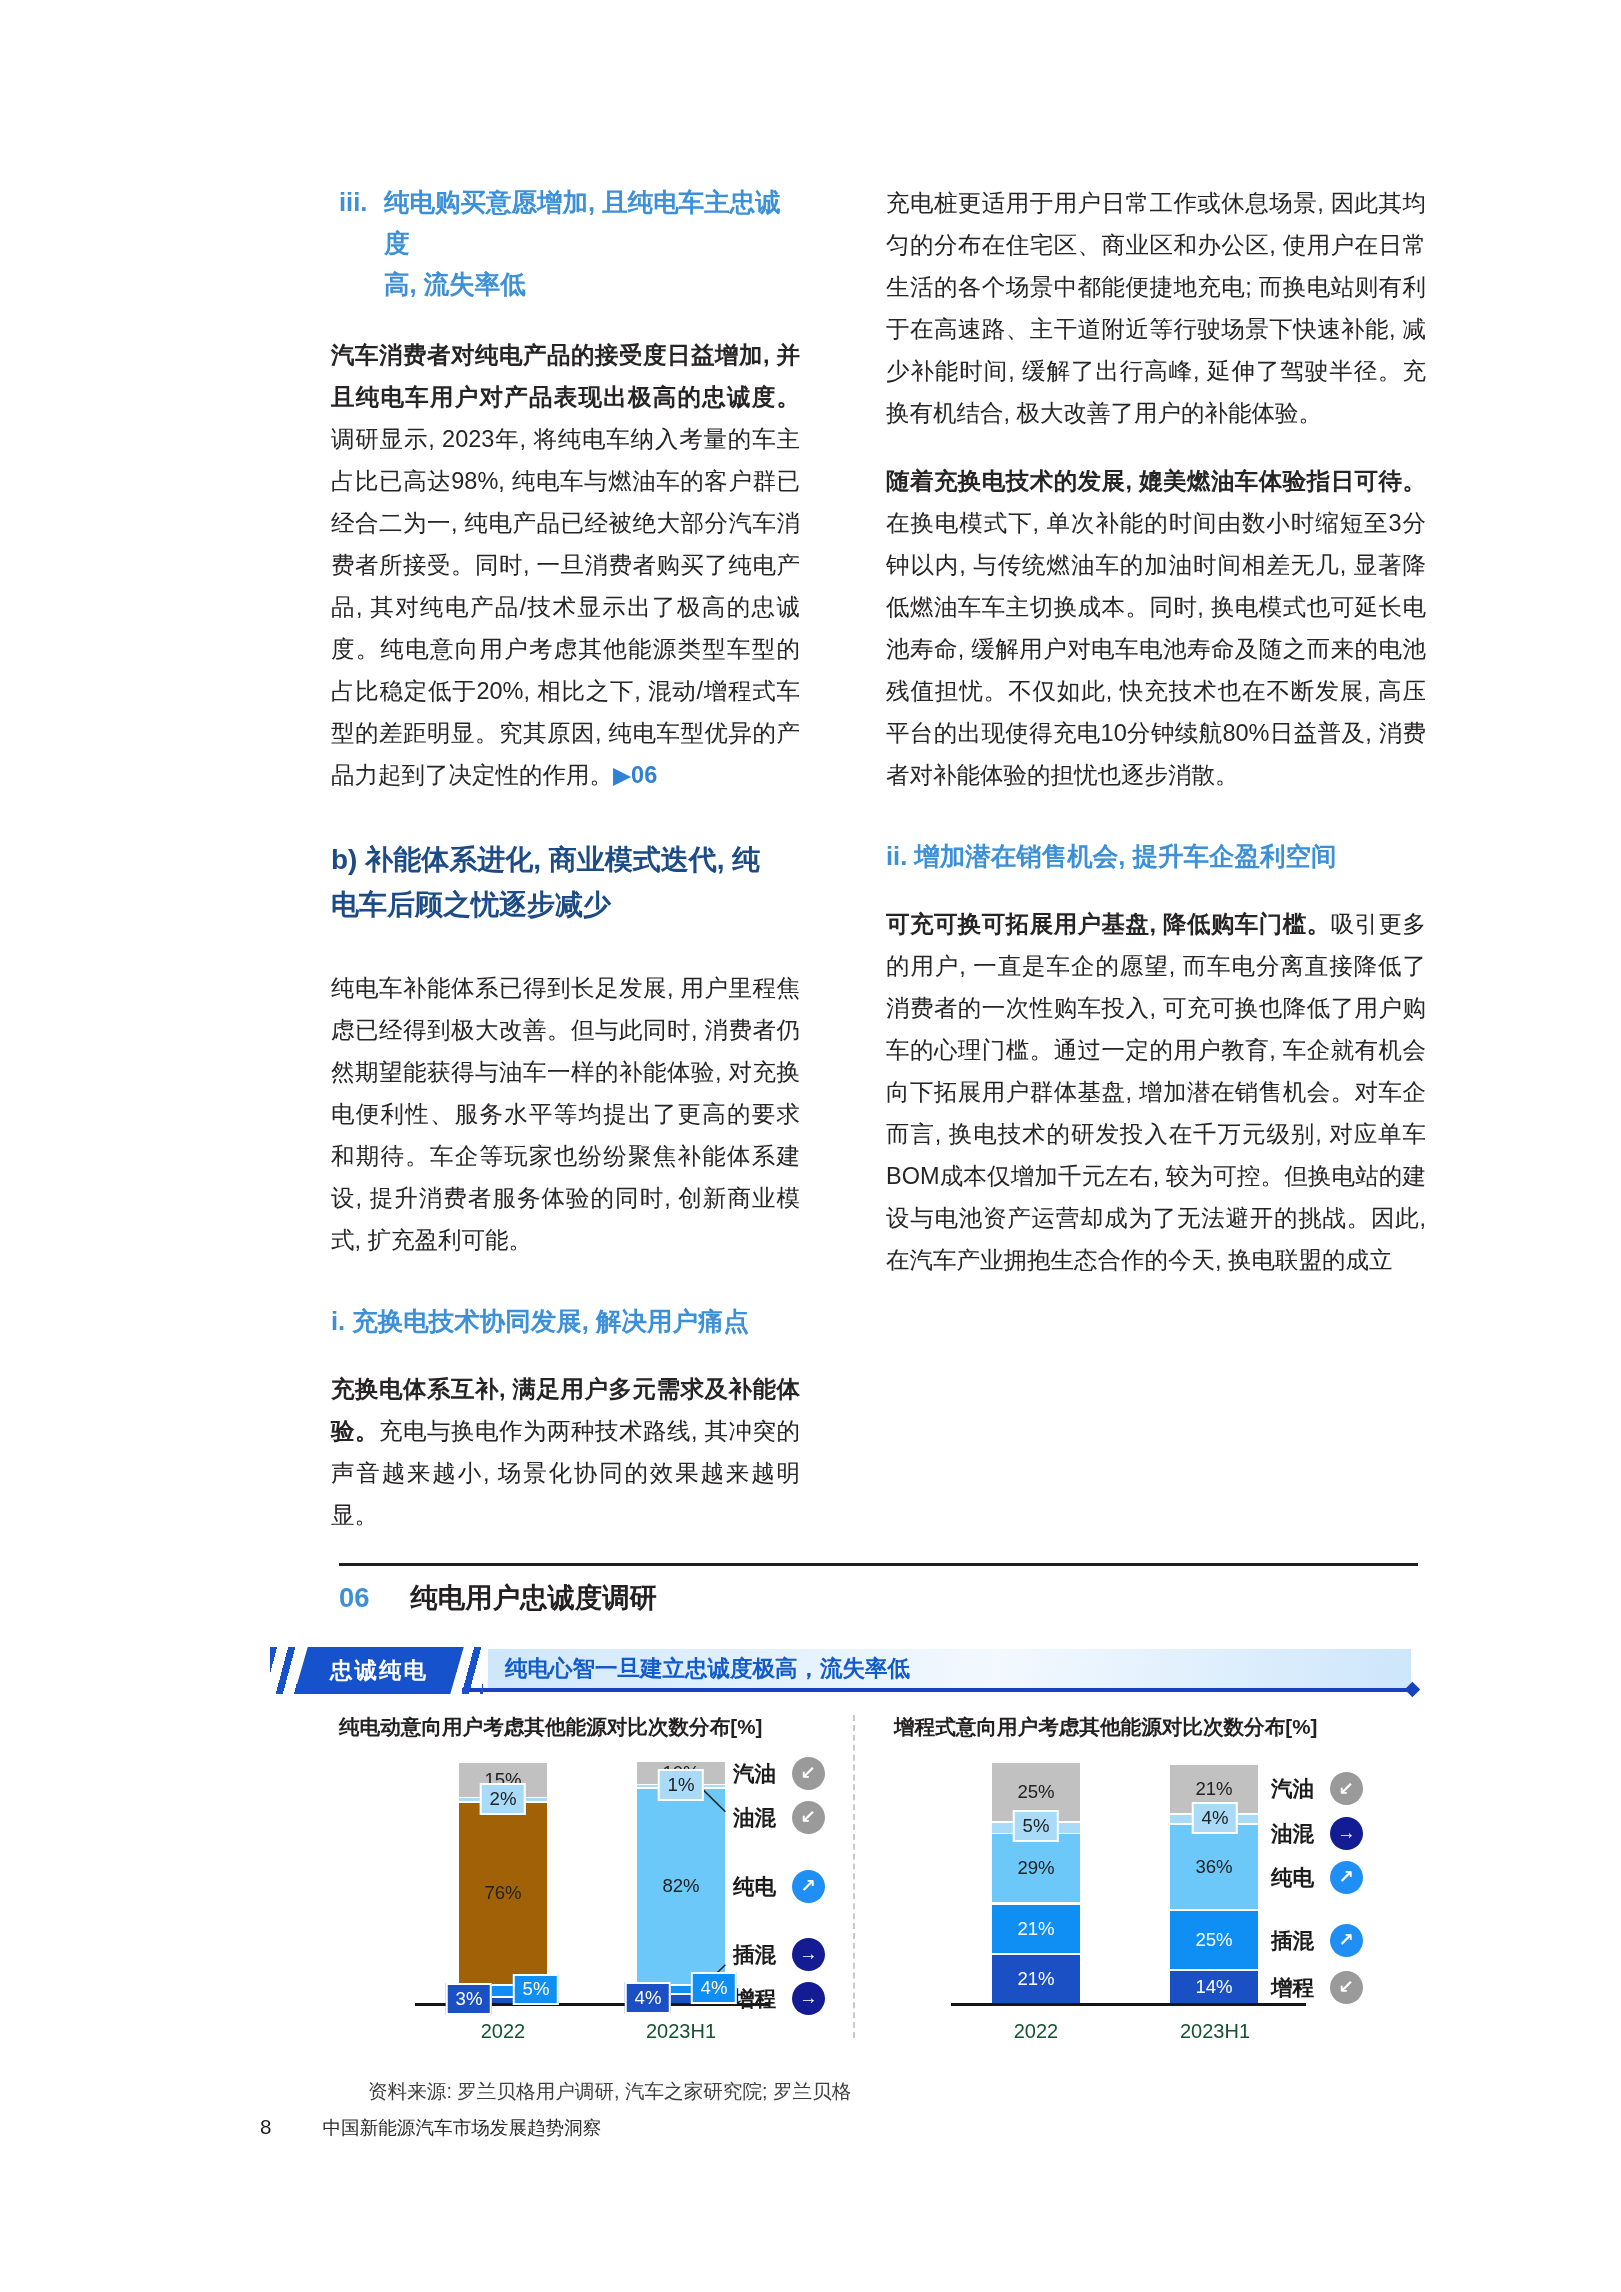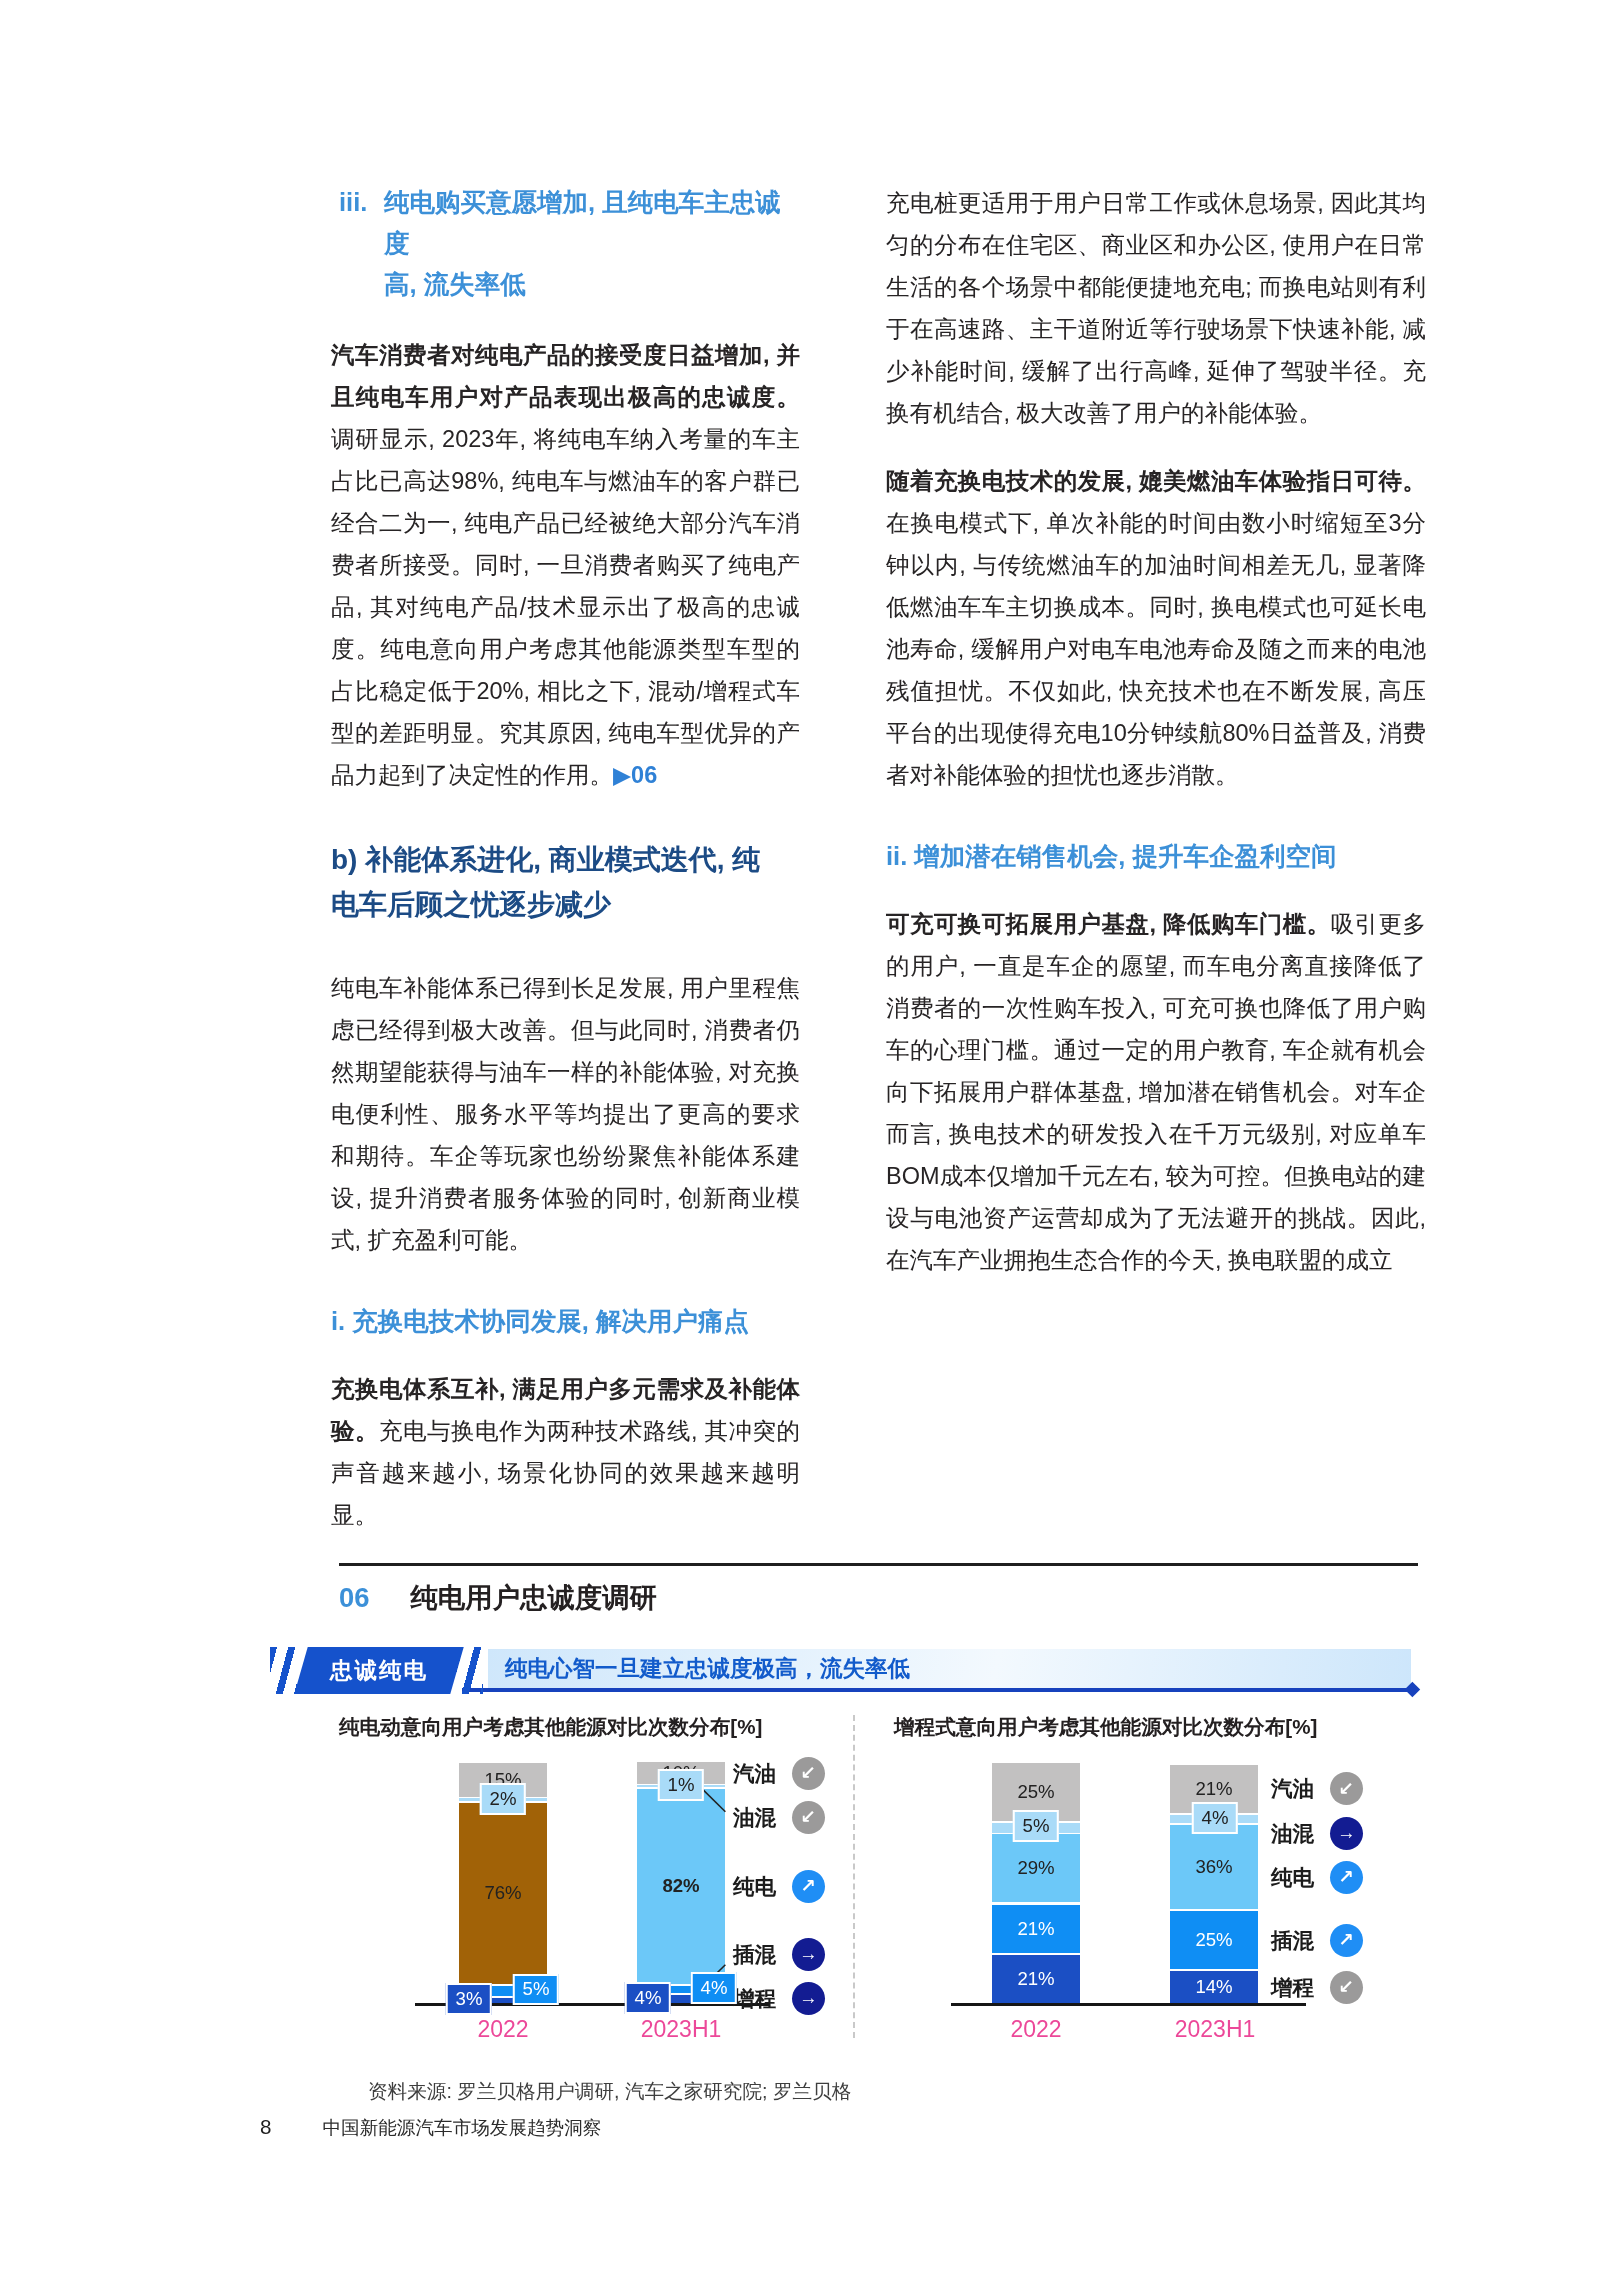--- a/index.html
+++ b/index.html
@@ -44,21 +44,21 @@
   .chart-right{flex:1;min-width:0;padding-left:39px;}
   .chart-title{font-size:20.6px;font-weight:700;color:#242021;margin-bottom:15.7px;}
   .plot{position:relative;height:247px;margin-bottom:49px;}
   .axis{position:absolute;bottom:-2px;height:2.9px;background:#161616;}
   .seg{position:absolute;display:flex;align-items:center;justify-content:center;
        font-size:18.6px;overflow:visible;}
   .seg.dk,.sbadge.dk{color:#222;}
   .seg.lt,.sbadge.lt{color:#fff;}
   .sbadge{position:absolute;transform:translateX(-50%);padding:2.9px 7.8px;font-size:18.6px;font-weight:400;
        border:2px solid #fff;white-space:nowrap;z-index:3;}
-  .year{position:absolute;bottom:-39px;transform:translateX(-50%);font-size:23px;color:#ec4899;}
+  .year{position:absolute;bottom:-39px;transform:translateX(-50%);font-size:20px;color:#14532d;}
   .litem{position:absolute;display:flex;align-items:center;gap:15.7px;height:39px;}
   .llabel{font-size:21.6px;font-weight:700;color:#1c1c1c;white-space:nowrap;}
   .licon{width:33px;height:33px;border-radius:50%;color:#fff;display:flex;align-items:center;
        justify-content:center;font-size:18.6px;font-weight:700;line-height:1;}
   .connsvg{position:absolute;left:0;top:0;pointer-events:none;overflow:visible;}
   .source{font-size:19.6px;color:#3e3e3e;margin:25.5px 0 0 29px;}
   
   .page-footer{position:absolute;left:260px;top:2115px;display:flex;gap:51px;align-items:baseline;}
   .pnum{font-size:20.6px;color:#1e1e1e;}
   .ptitle{font-size:18.6px;color:#2b2b2b;}
@@ -118,21 +118,21 @@
             <div class="sbadge lt" style="left: 197px; bottom: -1.5px; background: rgb(15, 142, 244);">5%</div>
             <div class="seg dk" style="left: 120px; width: 88px; bottom: 20px; height: 181px; background: #a16207;">76%</div>
             <div class="seg dk" style="left: 120px; width: 88px; bottom: 203px; height: 2.8px; background: rgb(169, 219, 248);"></div>
             <div class="sbadge dk" style="left: 164px; bottom: 189px; background: rgb(169, 219, 248);">2%</div>
             <div class="seg dk" style="left: 120px; width: 88px; bottom: 207px; height: 34px; background: rgb(194, 193, 193);">15%</div>
             <div class="year" style="left: 164px;">2022</div>
             <div class="seg lt" style="left: 298px; width: 88px; bottom: 1px; height: 7.6px; background: rgb(27, 79, 196);"></div>
             <div class="sbadge lt" style="left: 309px; bottom: -10px; background: rgb(27, 79, 196);">4%</div>
             <div class="seg lt" style="left: 298px; width: 88px; bottom: 10.6px; height: 7.6px; background: rgb(15, 142, 244);"></div>
             <div class="sbadge lt" style="left: 375px; bottom: -0.3px; background: rgb(15, 142, 244);">4%</div>
-            <div class="seg dk" style="left: 298px; width: 88px; bottom: 20px; height: 195px; background: rgb(108, 200, 248); font-weight: bold;">82%</div>
+            <div class="seg dk" style="left: 298px; width: 88px; bottom: 20px; height: 195px; background: rgb(108, 200, 248);">82%</div>
             <div class="seg dk" style="left: 298px; width: 88px; bottom: 217px; height: 2px; background: rgb(169, 219, 248);"></div>
             <div class="sbadge dk" style="left: 342px; bottom: 203px; background: rgb(169, 219, 248);">1%</div>
             <div class="seg dk" style="left: 298px; width: 88px; bottom: 220px; height: 22px; background: rgb(194, 193, 193);">10%</div>
             <div class="year" style="left: 342px;">2023H1</div>
             <div class="litem" style="left: 394px; top: -3.1px;">
               <span class="llabel">汽油</span>
               <span class="licon" style="background: rgb(155, 154, 154);">↙</span>
             </div>
             <div class="litem" style="left: 394px; top: 41px;">
               <span class="llabel">油混</span>

